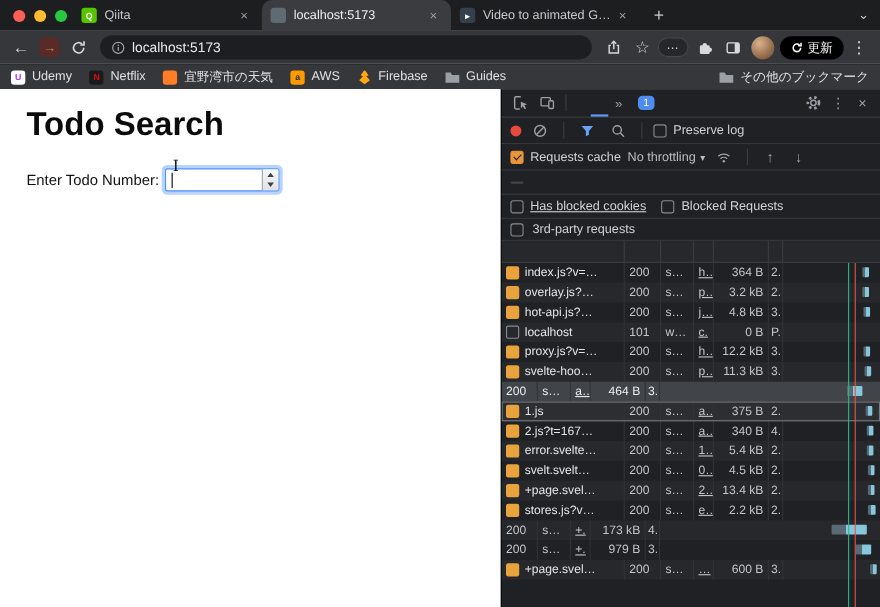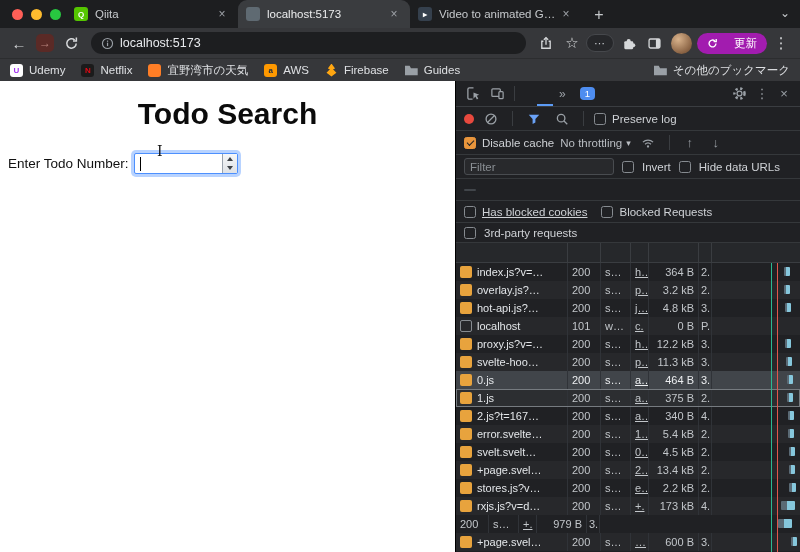--- a/index.html
+++ b/index.html
@@ -23,32 +23,32 @@
   .newtab { width:26px; height:26px; margin:1px 0 0 4px; display:flex; align-items:center; justify-content:center; color:#c6c9cc; font-size:16px; }
   .tabsearch { position:absolute; right:10px; top:6px; color:#c6c9cc; font-size:12px; }
   
   .toolbar { height:30px; background:#36373a; display:flex; align-items:center; padding:0 7px; gap:2px; }
   .tb-btn { width:24px; height:24px; display:flex; align-items:center; justify-content:center; color:#d6d8da; font-size:15px; flex:none; }
   .fwd-btn { width:18px; height:18px; border-radius:5px; background:#5a2a26; color:#b8837c; font-size:12px; display:flex; align-items:center; justify-content:center; flex:none; margin:0 3px; }
   .addressbar { flex:1; height:22px; background:#1d1e20; border-radius:12px; margin:0 6px; display:flex; align-items:center; padding:0 10px; gap:6px; min-width:0; }
   .addr-text { color:#e8eaed; font-size:12.5px; white-space:nowrap; overflow:hidden; }
   .dots-pill { width:28px; height:18px; border-radius:9px; background:#26272a; border:1px solid #46484c; color:#c9ccd0; display:flex; align-items:center; justify-content:center; font-size:11px; letter-spacing:1px; flex:none; }
   .avatar { width:21px; height:21px; border-radius:50%; background:radial-gradient(circle at 35% 30%, #d9b38c, #8a6344 70%, #5d4631); flex:none; margin:0 3px; }
-  .update-btn { height:21px; border-radius:11px; background:#a21caf; color:#fff; font-size:11.5px; display:flex; align-items:center; gap:16px; padding:0 10px; flex:none; }
+  .update-btn { height:21px; border-radius:11px; background:#000000; color:#fff; font-size:11.5px; display:flex; align-items:center; gap:4px; padding:0 10px; flex:none; }
   .update-ico { width:11px; height:11px; }
   
   .bookmarks { height:23px; background:#36373a; display:flex; align-items:center; padding:0 10px; gap:16px; border-top:1px solid #2c2d2f; }
   .bm-item { display:flex; align-items:center; gap:6px; font-size:11.5px; color:#dee0e3; white-space:nowrap; }
   .bm-ico { width:13px; height:13px; border-radius:3px; display:flex; align-items:center; justify-content:center; font-size:8px; font-weight:bold; flex:none; }
   .ico-folder .bm-ico, .bm-ico.folder { clip-path:polygon(0 18%, 38% 18%, 48% 36%, 100% 36%, 100% 90%, 0 90%); border-radius:0; background:#9aa0a6; }
   .ico-flame .bm-ico { clip-path:polygon(50% 0%, 78% 38%, 62% 44%, 88% 72%, 50% 100%, 12% 72%, 38% 44%, 22% 38%); border-radius:0; }
   .bm-other { margin-left:auto; }
   
   .content { display:flex; height:471px; }
-  .page { flex:1; background:#fff; color:#111; padding:10px 8px; position:relative;text-align:center; }
+  .page { flex:1; background:#fff; color:#111; padding:10px 24px; position:relative; }
   .page h1 { font-size:30px; font-weight:800; margin:6px 0 22px 0; color:#0b0b0b; }
   .input-row { display:flex; align-items:center; font-size:13.5px; }
   .input-row label { margin-right:5px; }
   .num-input { width:104px; height:21px; background:#fff; border:1px solid #4d90fe; border-radius:2px; box-shadow:0 0 0 3px rgba(77,144,254,.4); display:flex; position:relative; }
   .caret { position:absolute; left:5px; top:3px; width:1px; height:14px; background:#000; }
   .spinner { margin-left:auto; width:15px; height:100%; background:linear-gradient(#f6f7f8,#dfe2e6); border-left:1px solid #9aa2ac; display:flex; flex-direction:column; }
   .spin-cell { flex:1; display:flex; align-items:center; justify-content:center; }
   .spin-up { width:0; height:0; border-left:3.5px solid transparent; border-right:3.5px solid transparent; border-bottom:4.5px solid #3c4045; }
   .spin-down { width:0; height:0; border-left:3.5px solid transparent; border-right:3.5px solid transparent; border-top:4.5px solid #3c4045; }
   .ibeam { position:absolute; left:157px; top:63px; font-family:"DejaVu Serif", serif; font-size:14px; color:#111; line-height:1; }
@@ -305,44 +305,37 @@
               <path d="M10.3 10.3 14 14" stroke="#9aa0a6" stroke-width="1.5"></path>
             </svg>
         </span>
         <span class="dt-sep"></span>
         <span class="cb"></span>
         <span class="cb-label">Preserve log</span>
       </div>
 
       <div class="dt-row r-cache">
         <span class="cb checked"></span>
-        <span class="cb-label">Disable cache</span>
+        <span class="cb-label">Requests cache</span>
         <span class="throttle">
           <span>No throttling</span>
           <span style="font-size:9px;">▾</span>
         </span>
         <span class="dt-iconbtn">
           <svg width="14" height="14" viewBox="0 0 16 16">
               <path d="M2.2 7a8.3 8.3 0 0 1 11.6 0" fill="none" stroke="#9aa0a6" stroke-width="1.4"></path>
               <path d="M4.6 9.4a5 5 0 0 1 6.8 0" fill="none" stroke="#9aa0a6" stroke-width="1.4"></path>
               <circle cx="8" cy="12" r="1.3" fill="#9aa0a6"></circle>
             </svg>
         </span>
         <span class="dt-sep"></span>
         <span class="glyph-btn">↑</span>
         <span class="glyph-btn">↓</span>
       </div>
 
-      <div class="dt-row r-filter">
-        <span class="filter-box">Filter</span>
-        <span class="cb"></span>
-        <span class="cb-label">Invert</span>
-        <span class="cb"></span>
-        <span class="cb-label">Hide data URLs</span>
-      </div>
 
       <div class="dt-row r-chips">
 
       <span class="chip active"></span>
           <span class="chip"></span>
           <span class="chip"></span>
           <span class="chip"></span>
           <span class="chip"></span>
           <span class="chip"></span>
           <span class="chip"></span>
@@ -457,24 +450,20 @@
             <span class="td st">200</span>
             <span class="td ty">s…</span>
             <span class="td init">p…</span>
             <span class="td size">11.3 kB</span>
             <span class="td time">3.</span>
             <span class="td wf">
                 <i class="wfbar" style="left: 84%; width: 7%;"></i>
               </span>
           </div>
             <div class="dt-tr selected ico-js">
-            <span class="td name">
-                <i class="fico"></i>
-                <span>0.js</span>
-              </span>
             <span class="td st">200</span>
             <span class="td ty">s…</span>
             <span class="td init">a…</span>
             <span class="td size">464 B</span>
             <span class="td time">3.</span>
             <span class="td wf">
                 <i class="wfbar" style="left: 85%; width: 7%;"></i>
               </span>
           </div>
             <div class="dt-tr focused ico-js">
@@ -555,24 +544,20 @@
             <span class="td st">200</span>
             <span class="td ty">s…</span>
             <span class="td init">e…</span>
             <span class="td size">2.2 kB</span>
             <span class="td time">2.</span>
             <span class="td wf">
                 <i class="wfbar" style="left: 88%; width: 7%;"></i>
               </span>
           </div>
             <div class="dt-tr ico-js">
-            <span class="td name">
-                <i class="fico"></i>
-                <span>rxjs.js?v=d…</span>
-              </span>
             <span class="td st">200</span>
             <span class="td ty">s…</span>
             <span class="td init">+.</span>
             <span class="td size">173 kB</span>
             <span class="td time">4.</span>
             <span class="td wf">
                 <i class="wfbar" style="left: 78%; width: 16%;"></i>
               </span>
           </div>
             <div class="dt-tr ico-js">

